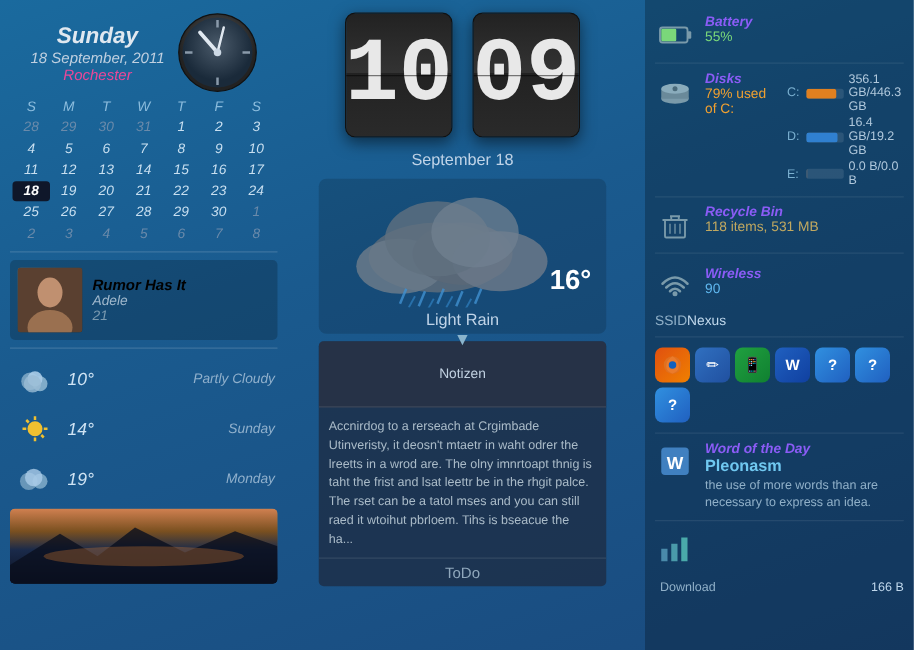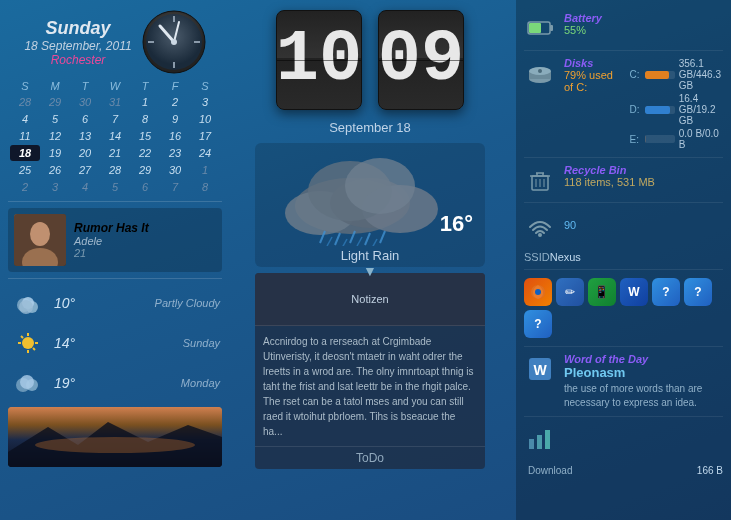--- a/index.html
+++ b/index.html
@@ -746,20 +746,21 @@
     <div style="display:flex; align-items:center; gap:8px; width:100%;">
       <div class="widget-icon">
         <svg width="28" height="28" viewBox="0 0 28 28">
           <path d="M4,16 Q14,6 24,16" fill="none" stroke="#7a9aaa" stroke-width="2" stroke-linecap="round"></path>
           <path d="M7,19 Q14,12 21,19" fill="none" stroke="#7a9aaa" stroke-width="2" stroke-linecap="round"></path>
           <path d="M10,22 Q14,18 18,22" fill="none" stroke="#7a9aaa" stroke-width="2" stroke-linecap="round"></path>
           <circle cx="14" cy="24" r="2" fill="#7a9aaa"></circle>
         </svg>
       </div>
       <div class="widget-info">
+        <div class="widget-title">Wireless</div>
         <div class="widget-value blue-text"><span>90</span></div>
       </div>
     </div>
     <div class="ssid-row">
       <span>SSID</span>
       <span class="ssid-value">Nexus</span>
     </div>
   </div>
 
   <div class="app-icons-row">

